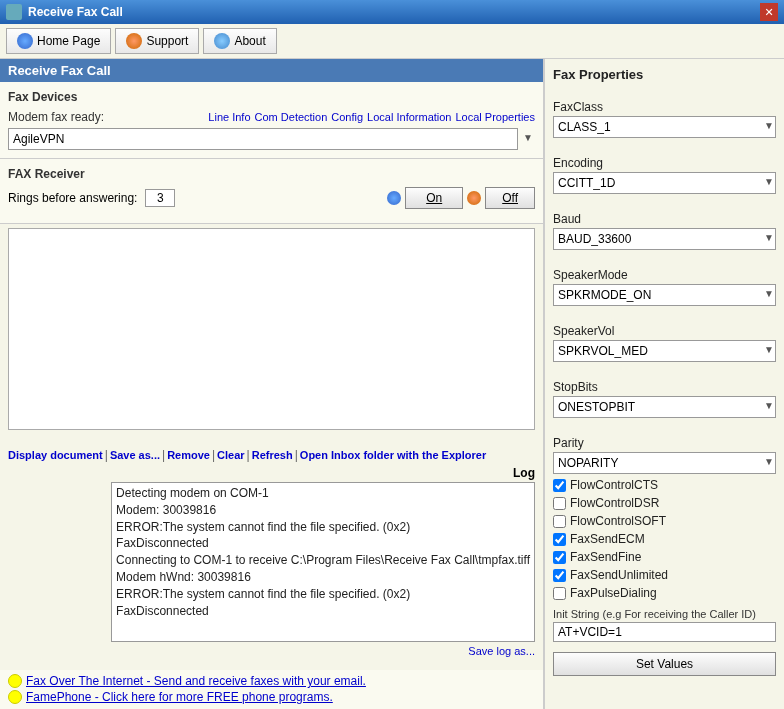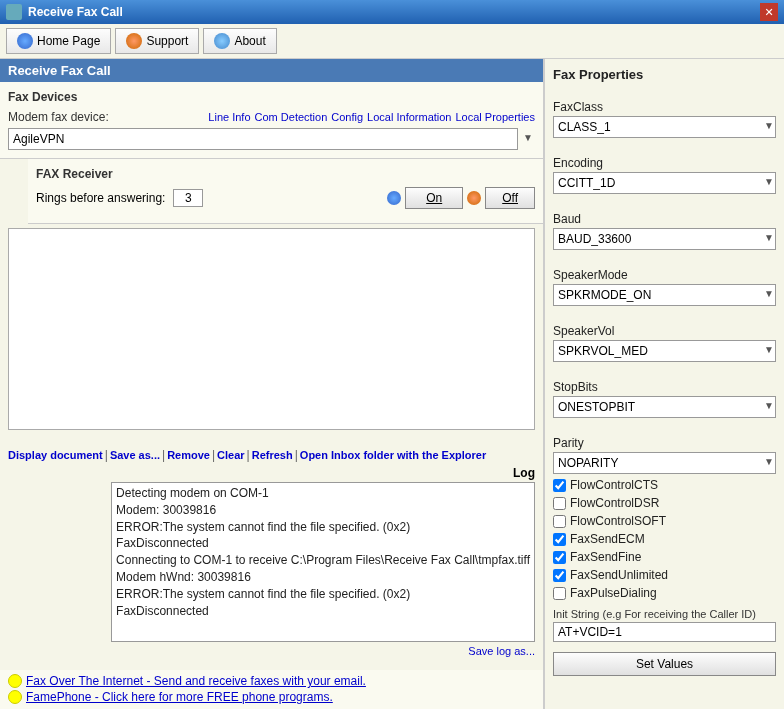--- a/index.html
+++ b/index.html
@@ -88,21 +88,20 @@
     }
     .select-arrow {
       position: absolute; right: 2px; top: 4px;
       pointer-events: none; font-size: 10px; color: #555;
     }
 
     .fax-receiver-section {
       padding: 8px;
       background: #fafaf0;
       border-bottom: 1px solid #ccc;
-      margin-left: 28px;
     }
     .rings-row { display: flex; align-items: center; gap: 8px; margin-bottom: 6px; }
     .rings-input { width: 30px; border: 1px solid #999; padding: 1px 3px; text-align: center; }
     .on-off-group { display: flex; align-items: center; gap: 4px; margin-left: auto; text-decoration: underline; }
     .on-btn {
       background: linear-gradient(to bottom, #fdfdfd, #e0e0e0);
       border: 1px solid #888;
       padding: 3px 20px;
       cursor: pointer;
       display: flex; align-items: center; gap: 4px;
@@ -235,21 +234,21 @@
 
 <div class="main-layout">
 
   <div class="left-panel">
 
     <div class="section-header">Receive Fax Call</div>
 
     <div class="fax-devices-section">
       <div class="section-label">Fax Devices</div>
       <div class="modem-row">
-        <span class="modem-label">Modem fax device:</span>
+        <span class="modem-label">Modem fax ready:</span>
         <div class="modem-links">
           <a class="modem-link">Line Info</a>
           <a class="modem-link">Com Detection</a>
           <a class="modem-link">Config</a>
           <a class="modem-link">Local Information</a>
           <a class="modem-link">Local Properties</a>
         </div>
       </div>
       <div class="modem-select-wrap">
         <select class="modem-select">

